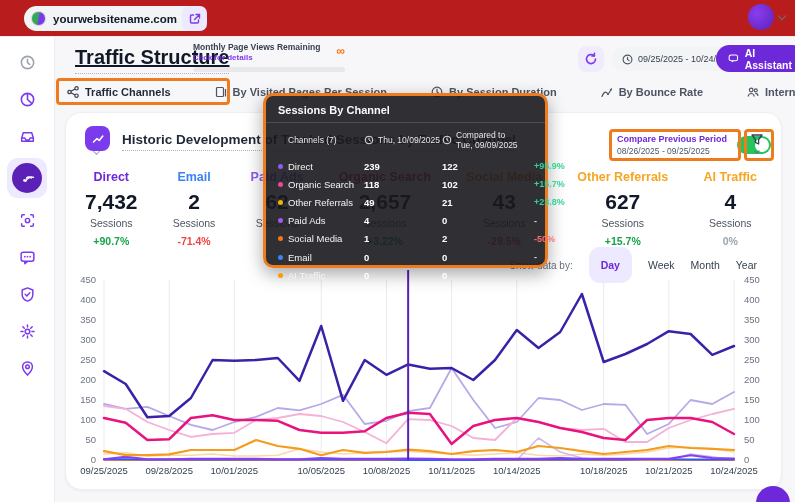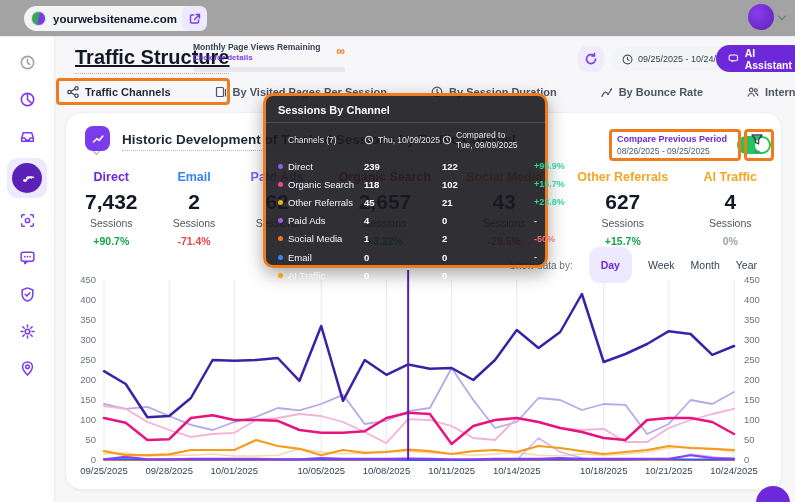--- a/index.html
+++ b/index.html
@@ -2,21 +2,21 @@
 <html><head>
 <meta charset="utf-8">
 <style>
   * { margin:0; padding:0; box-sizing:border-box; }
   html,body { width:795px; height:502px; }
   body {
     font-family:"Liberation Sans",sans-serif;
     background:#f7f7f9; position:relative; overflow:hidden; color:#1f2937;
   }
   
-  .topbar { position:absolute; left:0; top:0; width:795px; height:37px; background:#a3a3a3; border-bottom:1px solid #ececf0; z-index:5; }
+  .topbar { position:absolute; left:0; top:0; width:795px; height:37px; background:#b91c1c; border-bottom:1px solid #ececf0; z-index:5; }
   .site-pill { position:absolute; left:24px; top:6px; height:25px; background:#f3f4f6; border-radius:13px; display:flex; align-items:center; gap:7px; padding:0 12px 0 7px; cursor:pointer; }
   .favicon { width:15px; height:15px; border-radius:50%; background:linear-gradient(100deg,#34a853 45%,#7c3aed 55%); border:1px solid #d1d5db; }
   .site-name { font-size:11.5px; font-weight:bold; color:#111827; }
   .chev { width:6px; height:6px; border-right:1.6px solid #6b7280; border-bottom:1.6px solid #6b7280; transform:rotate(45deg); display:inline-block; margin-top:-3px; }
   .ext-btn { position:absolute; left:182px; top:6px; width:25px; height:25px; background:#ede9fe; border-radius:7px; display:flex; align-items:center; justify-content:center; cursor:pointer; }
   .avatar-wrap { position:absolute; right:10px; top:4px; display:flex; align-items:center; gap:5px; cursor:pointer; }
   .avatar { width:26px; height:26px; border-radius:50%; background:radial-gradient(circle at 35% 35%,#8b3df0,#5b21b6); }
   
   .sidebar { position:absolute; left:0; top:37px; width:55px; height:465px; background:#fff; border-right:1px solid #ececf0; display:flex; flex-direction:column; align-items:center; padding-top:10px; gap:7px; z-index:4; }
   .side-item { width:30px; height:30px; border-radius:9px; display:flex; align-items:center; justify-content:center; cursor:pointer; }
@@ -423,21 +423,21 @@
     <span class="tt-dot" style="background: rgb(236, 72, 153);"></span>
     <span class="tt-name">Organic Search</span>
     <span class="tt-v tt-v1">118</span>
     <span class="tt-v tt-v2">102</span>
     <span class="tt-pct tpct-green">+15.7%</span>
   </div>
 
   <div class="tt-row">
     <span class="tt-dot" style="background: rgb(234, 179, 8);"></span>
     <span class="tt-name">Other Referrals</span>
-    <span class="tt-v tt-v1">45</span>
+    <span class="tt-v tt-v1">49</span>
     <span class="tt-v tt-v2">21</span>
     <span class="tt-pct tpct-green">+23.8%</span>
   </div>
 
   <div class="tt-row">
     <span class="tt-dot" style="background: rgb(168, 85, 247);"></span>
     <span class="tt-name">Paid Ads</span>
     <span class="tt-v tt-v1">4</span>
     <span class="tt-v tt-v2">0</span>
     <span class="tt-pct tpct-gray">-</span>

